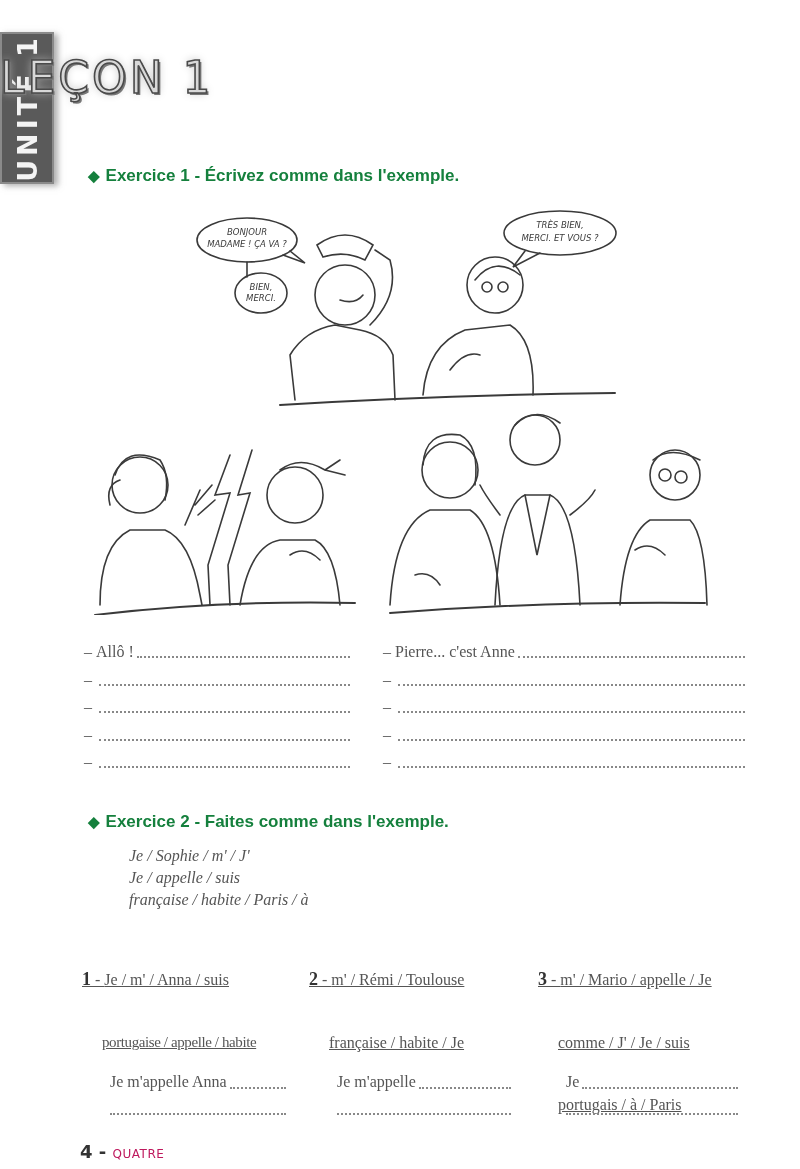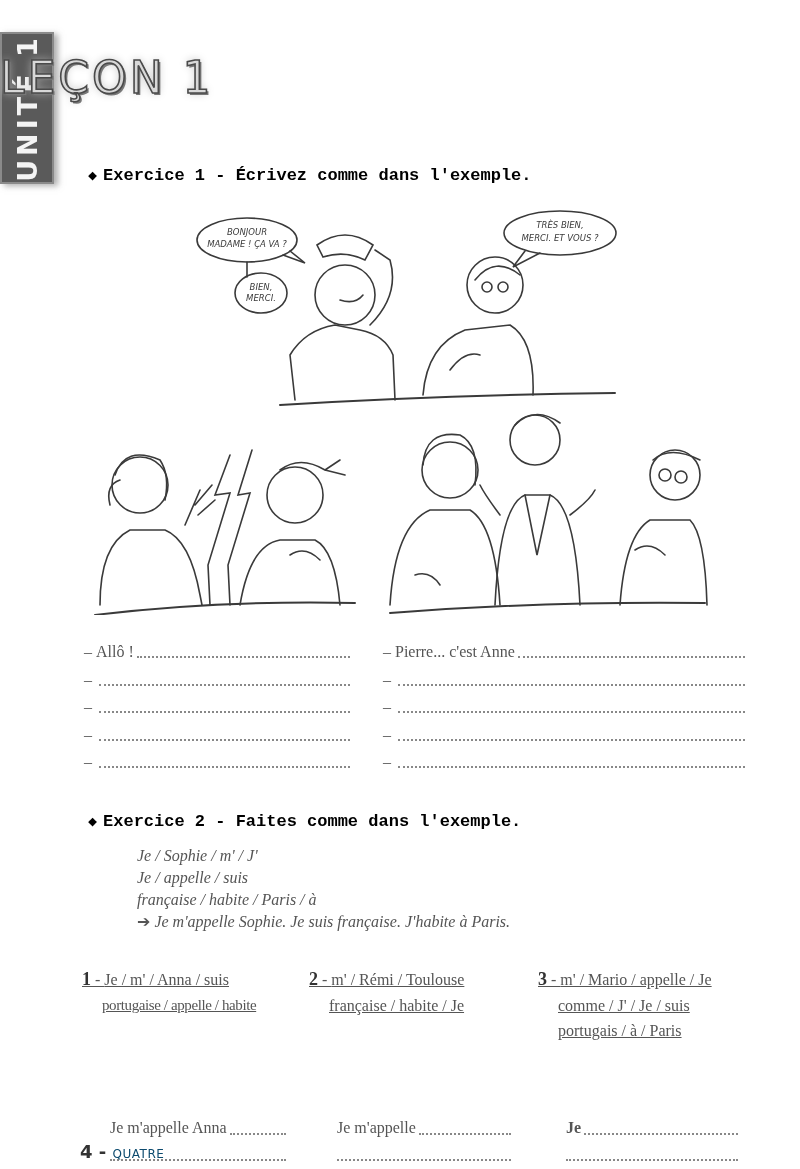--- a/index.html
+++ b/index.html
@@ -18,46 +18,46 @@
       color: #f4f4f4; font-family: "DejaVu Sans", sans-serif; font-weight: bold;
       font-size: 27px; letter-spacing: 4px; white-space: nowrap;
     }
     .lesson-title {
       position: absolute; left: 0; width: 800px; top: 52px; text-align: left;
       font-family: "DejaVu Sans", sans-serif; font-size: 44px; letter-spacing: 3px;
       color: #d8d8d8; -webkit-text-stroke: 1.6px #4a4a4a;
       text-shadow: 2px 2px 0 #777, 0 0 8px #bbb;
     }
     .ex-heading {
-      position: absolute; font-family: Liberation Mono, monospace; font-weight: bold;
-      font-size: 17px; color: #000000; white-space: nowrap;
+      position: absolute; font-family: Liberation Sans, sans-serif; font-weight: bold;
+      font-size: 17px; color: #15803d; white-space: nowrap;
     }
     .ex-heading .diamond { font-size: 15px; margin-right: 6px; }
     .illus { position: absolute; }
     .dialog-col { position: absolute; font-size: 16px; color: #555; }
     .dialog-line { height: 27.5px; line-height: 22px; display: flex; white-space: nowrap; }
     .dialog-line .dash { margin-right: 4px; }
     .dots { flex: 1; border-bottom: 2px dotted #888; height: 15px; margin-left: 3px; }
     .example-block {
-      position: absolute; left: 137px; top: 845px; font-style: italic; font-size: 16px;
+      position: absolute; left: 129px; top: 845px; font-style: italic; font-size: 16px;
       line-height: 22px; color: #555;
     }
     .task {
       position: absolute; font-size: 16px; line-height: 25.5px; color: #555; text-decoration: underline;
     }
     .task .num { font-weight: bold; font-size: 18px; color: #333; }
-    .task .indent { padding-left: 20px; }
-    .answer { position: absolute; font-size: 16px; color: #555; margin-top: 46px; }
+    .task .indent { padding-left: 20px; margin-top: 37px; }
+    .answer { position: absolute; font-size: 16px; color: #555; }
     .answer .row { display: flex; height: 26px; line-height: 20px; white-space: nowrap; }
     .page-footer {
       position: absolute; left: 80px; top: 1141px; font-family: "DejaVu Sans", sans-serif;
       color: #333; white-space: nowrap;
     }
     .page-footer .pnum { font-weight: bold; font-size: 18px; }
-    .page-footer .pword { font-size: 12px; color: #0c4a6e; letter-spacing: 0.5px; }
+    .page-footer .pword { font-size: 12px; color: #be185d; letter-spacing: 0.5px; }
     svg text { font-family: "DejaVu Sans", sans-serif; font-style: italic; }
   </style>
 </head>
 <body>
 
 <div class="unit-tab">
   <span>UNITÉ 1</span>
 </div>
 
 <div class="lesson-title">LEÇON 1</div>
@@ -182,24 +182,20 @@
 </div>
 
 <div class="ex-heading" style="left:88px; top:806px;margin-top:6px;">
   <span class="diamond">◆</span><span>Exercice 2 - Faites comme dans l'exemple.</span>
 </div>
 
 <div class="example-block">
   <div>Je / Sophie / m' / J'</div>
   <div>Je / appelle / suis</div>
   <div>française / habite / Paris / à</div>
-  <div>
-    <span style="font-style:normal;">➔</span>
-    <span>Je m'appelle Sophie. Je suis française. J'habite à Paris.</span>
-  </div>
 </div>
 
 <div class="task" style="left:82px; top:967px;">
   <div><span class="num">1</span><span> - </span><span>Je / m' / Anna / suis</span></div>
   <div class="indent" style="font-size:15px; letter-spacing:-0.4px;">portugaise / appelle / habite</div>
 </div>
 <div class="answer" style="left:110px; top:1072px; width:176px;">
   <div class="row">
       <span>Je m'appelle Anna</span>
       <span class="dots"></span>
@@ -221,21 +217,21 @@
   <div class="row">
       <span class="dots" style="margin-left:0;"></span>
     </div>
 </div>
 
 <div class="task" style="left:538px; top:967px;">
   <div><span class="num">3</span><span> - </span><span>m' / Mario / appelle / Je</span></div>
   <div class="indent">comme / J' / Je / suis</div>
   <div class="indent">portugais / à / Paris</div>
 </div>
-<div class="answer" style="left:566px; top:1072px; width:172px;font-weight:bold;">
+<div class="answer" style="left:566px; top:1072px; width:172px;">
   <div class="row">
       <span>Je</span>
       <span class="dots"></span>
     </div>
   <div class="row">
       <span class="dots" style="margin-left:0;"></span>
     </div>
 </div>
 
 <div class="page-footer">

